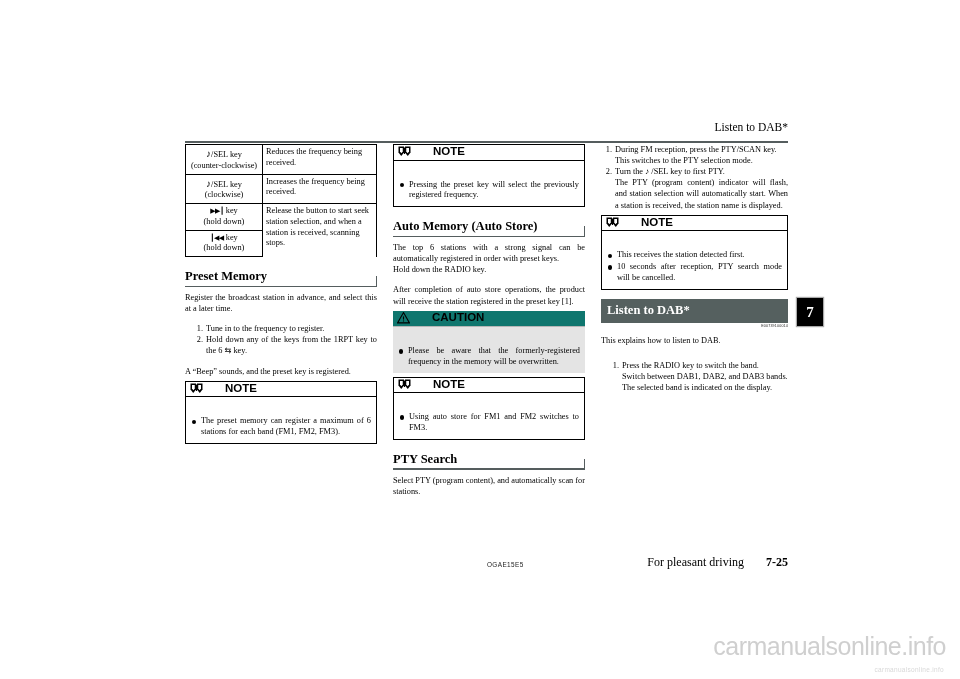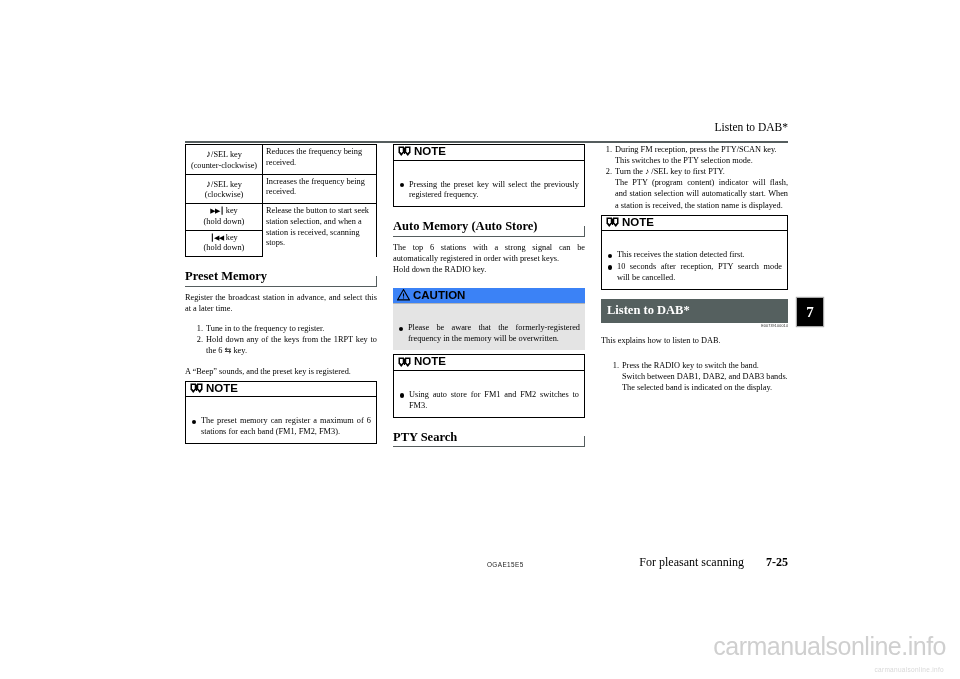--- a/index.html
+++ b/index.html
@@ -146,35 +146,35 @@
     margin-top: 4px;
     background: #fff;
   }
   .box-title {
     border-bottom: 1.3px solid #000;
     padding: 1px 4px 2px 4px;
     font-family: "Liberation Sans", sans-serif;
     font-weight: bold;
     font-size: 11.5px;
     display: flex;
-    align-items: center;
-    gap: 3px;
+    align-items: flex-start;
+    gap: 22px;
     line-height: 1;
   }
   .box-body {
     padding: 19px 5px 4px 5px;
   }
   .box.caution {
     border: none;
     background: #e4e4e4;
     margin-top: 4px;
   }
   .box.caution .box-title {
     border-bottom: 1px solid #b6b6b6;
-    background: #3b82f6;
+    background: #0f766e;
   }
   ul.bullets {
     list-style: none;
     margin: 0;
     padding: 0;
   }
   ul.bullets > li {
     position: relative;
     padding-left: 10px;
     margin-bottom: 1px;
@@ -414,20 +414,21 @@
     <div class="sect-head">
       <span>Auto Memory (Auto Store)</span>
       <span class="rule"></span>
       <span class="endcap"></span>
     </div>
 
     <div class="gap-sm"></div>
     <p>The top 6 stations with a strong signal can be automatically registered in order with preset keys.</p>
     <p>Hold down the RADIO key.</p>
     <div class="gap"></div>
+    <p>After completion of auto store operations, the product will receive the station registered in the preset key [1].</p>
 
     <div class="box caution">
       <div class="box-title">
         <span class="icon-warn">
           <svg viewBox="0 0 24 22" width="13" height="12">
             <path d="M12 1 L23 20 H1 Z" fill="none" stroke="#000" stroke-width="2"></path>
             <rect x="11" y="8" width="2" height="6" fill="#000"></rect>
             <rect x="11" y="15.5" width="2" height="2" fill="#000"></rect>
           </svg>
         </span>
@@ -462,20 +463,21 @@
 
     <div class="gap"></div>
 
     <div class="sect-head">
       <span>PTY Search</span>
       <span class="rule"></span>
       <span class="endcap"></span>
     </div>
 
     <div class="gap-sm"></div>
+    <p>Select PTY (program content), and automatically scan for stations.</p>
 
   </div>
 
   <div class="col col3">
 
     <ol class="steps">
       <li>
         <span>During FM reception, press the PTY/SCAN key.</span>
         <span class="sub">This switches to the PTY selection mode.</span>
       </li>
@@ -528,19 +530,19 @@
         <span class="sub">The selected band is indicated on the display.</span>
       </li>
     </ol>
 
   </div>
 
   <div class="chapter-tab">7</div>
 
   <div class="footer-code">OGAE15E5</div>
   <div class="footer-right">
-    <span class="fortext">For pleasant scanning</span><span class="pageno">7-25</span>
+    <span class="fortext">For pleasant driving</span><span class="pageno">7-25</span>
   </div>
 
   <div class="watermark">carmanualsonline.info</div>
   <div class="watermark-sub">carmanualsonline.info</div>
 
 </div>
 
 </body></html>

